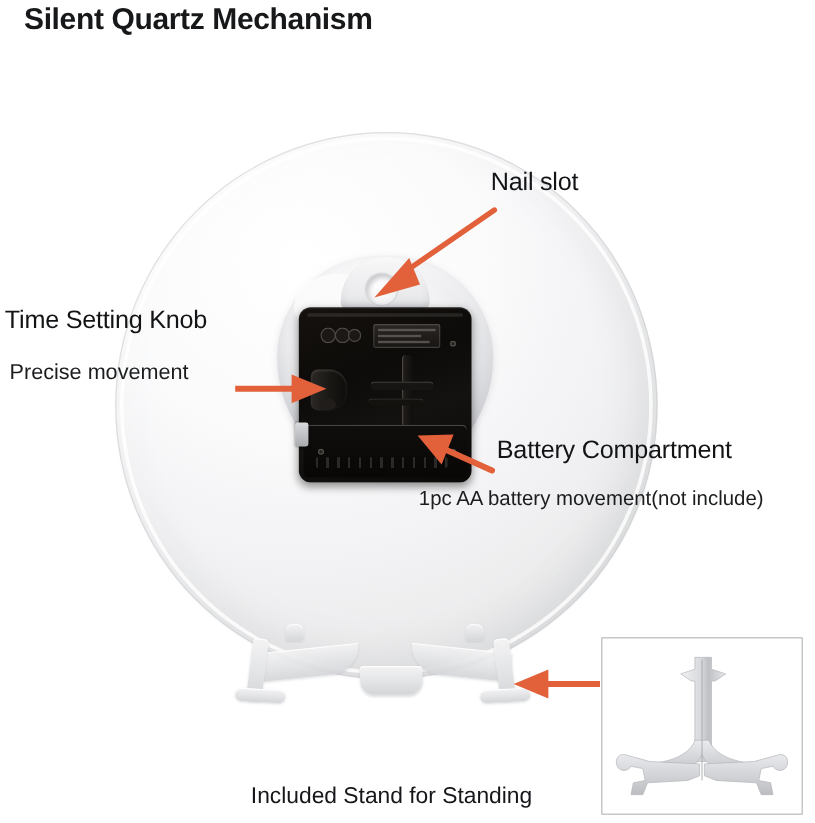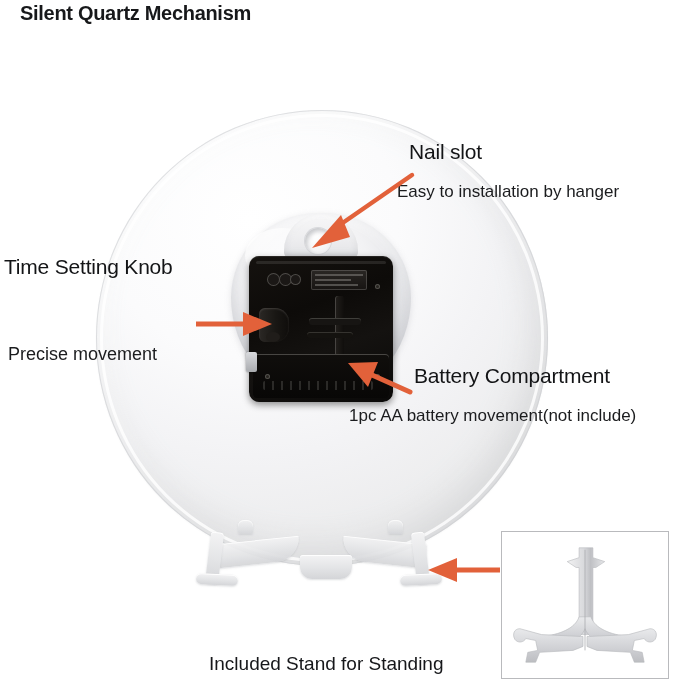--- a/index.html
+++ b/index.html
@@ -17,21 +17,21 @@
     height: 686px;
     background: #ffffff;
     overflow: hidden;
   }
 
   
   .title {
     position: absolute;
     left: 20px;
     top: 2px;
-    font-size: 20px;
+    font-size: 25px;
     font-weight: 700;
     color: #17181a;
     letter-spacing: -0.3px;
     white-space: nowrap;
   }
   .subtitle {
     position: absolute;
     left: 20px;
     top: 46px;
     font-size: 19px;
@@ -409,21 +409,21 @@
   .callout-s {
     position: absolute;
     font-size: 17px;
     font-weight: 400;
     color: #1b1c1e;
     white-space: nowrap;
   }
   #nail-slot-title { left: 409px; top: 140px; }
   #nail-slot-sub   { left: 397px; top: 182px; }
   #knob-title      { left: 4px;   top: 255px; text-align: center; }
-  #knob-sub        { left: 8px;   top: 300px; font-size: 18px; margin-top: 44px; }
+  #knob-sub        { left: 8px;   top: 300px; font-size: 18px; }
   #battery-title   { left: 414px; top: 364px; }
   #battery-sub     { left: 349px; top: 406px; }
   #stand-caption {
     position: absolute;
     left: 209px;
     top: 653px;
     font-size: 19px;
     font-weight: 400;
     color: #16171a;
     white-space: nowrap;
@@ -515,21 +515,20 @@
 
       <path d="M18 98 C12 98, 10 104, 13 109 C16 113, 22 112, 24 108 L34 110 L36 120 L26 122 L24 132 L34 132 L38 122 L72 120 L82 116 L82 106 L40 104 Z" fill="url(#gMetal2)" stroke="#b6b7bb" stroke-width="0.6"></path>
 
       <path d="M150 98 C156 98, 158 104, 155 109 C152 113, 146 112, 144 108 L134 110 L132 120 L142 122 L144 132 L134 132 L130 122 L96 120 L86 116 L86 106 L128 104 Z" fill="url(#gMetal2)" stroke="#b6b7bb" stroke-width="0.6"></path>
 
       <line x1="84" y1="18" x2="84" y2="120" stroke="#a9aaae" stroke-width="0.8"></line>
     </svg>
   </div>
 
   <div class="callout-h" id="nail-slot-title">Nail slot</div>
-  <div class="callout-s" id="nail-slot-sub">Easy to installation by hanger</div>
   <div class="callout-h" id="knob-title">Time Setting Knob</div>
   <div class="callout-s" id="knob-sub">Precise movement</div>
   <div class="callout-h" id="battery-title">Battery Compartment</div>
   <div class="callout-s" id="battery-sub">1pc AA battery movement(not include)</div>
   <div id="stand-caption">Included Stand for Standing</div>
 
   <svg class="arrow-svg" viewBox="0 0 679 686">
 
     <g>
       <line x1="412" y1="175" x2="344" y2="222" stroke="#E2613A" stroke-width="4.5" stroke-linecap="round"></line>

